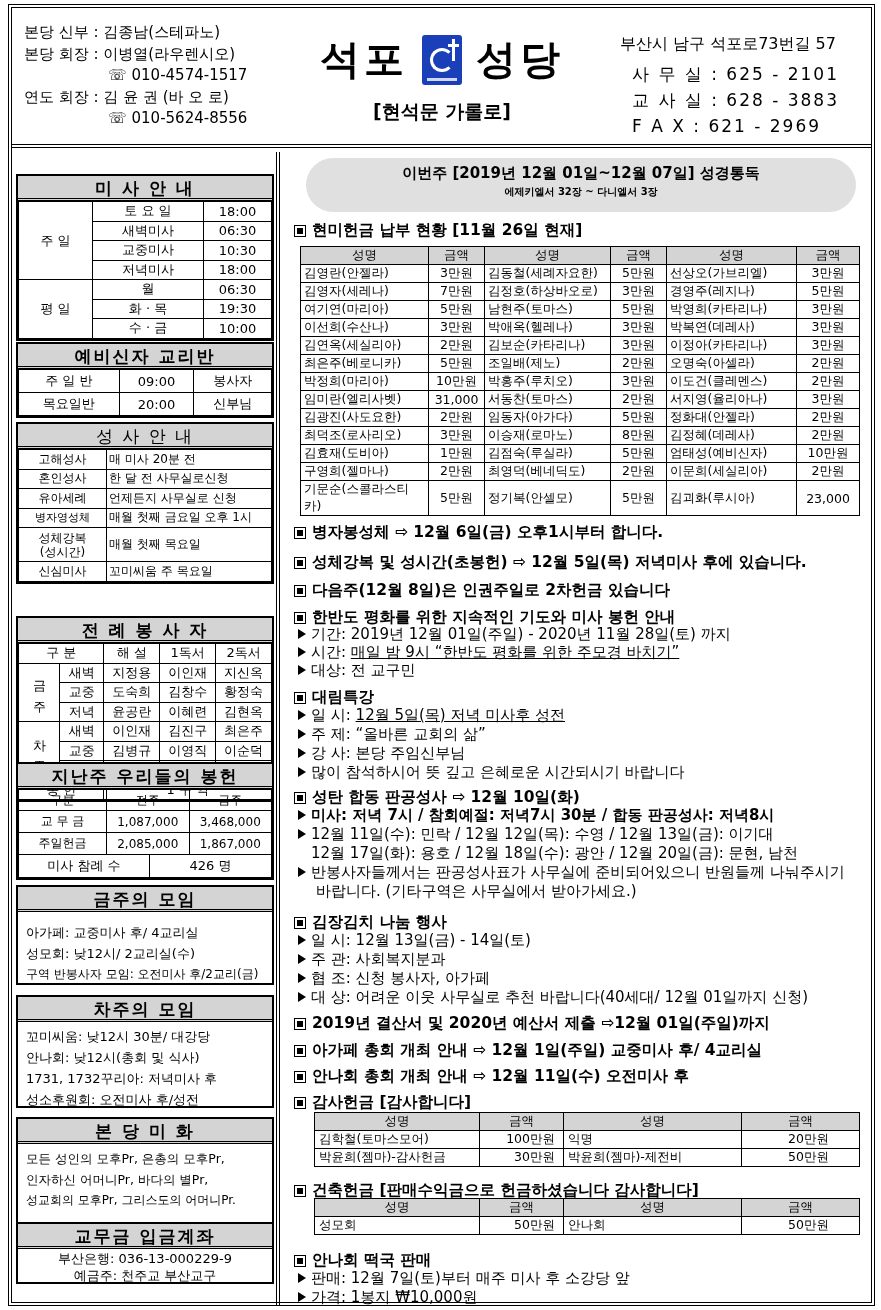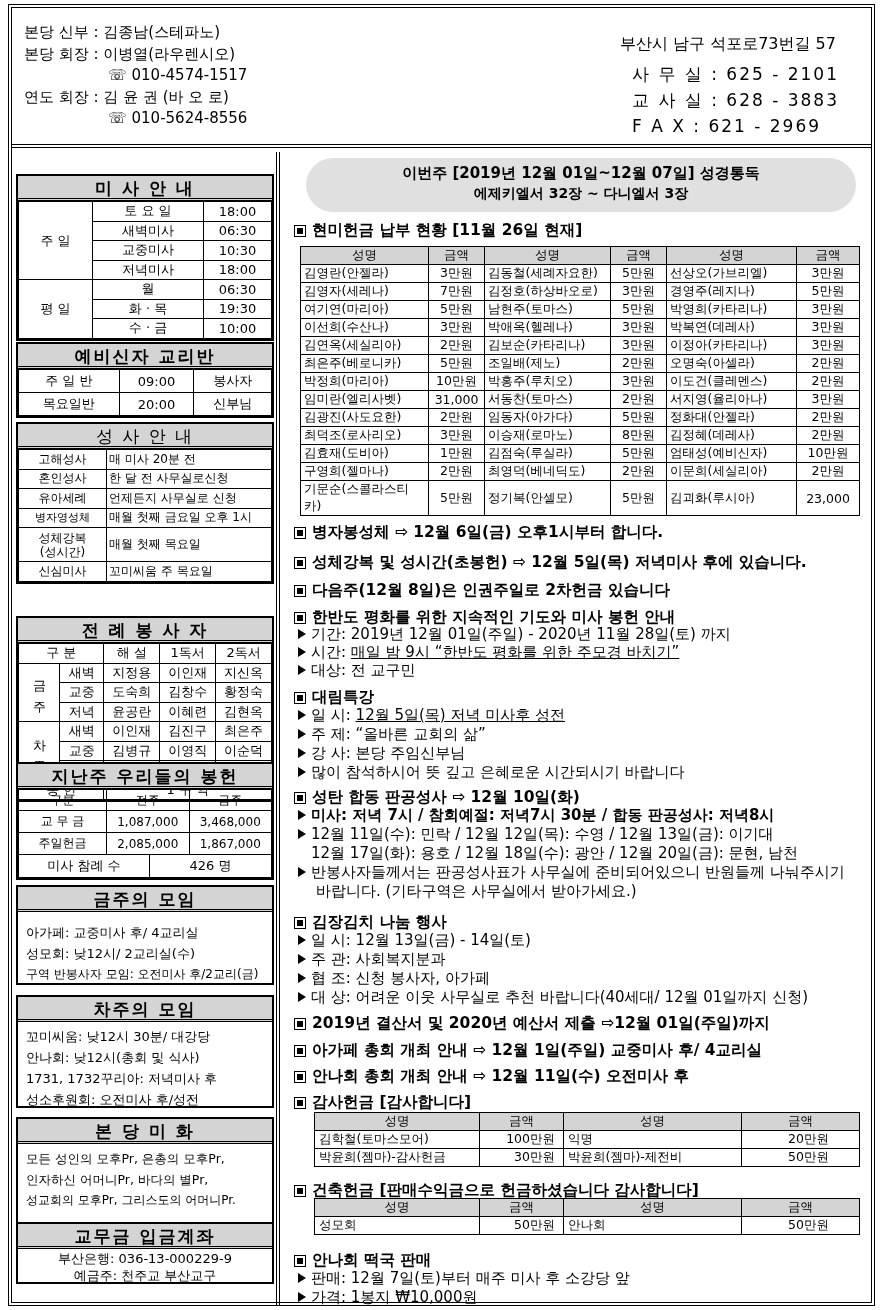--- a/index.html
+++ b/index.html
@@ -25,21 +25,21 @@
   .right { position: absolute; left: 272px; top: 144px; width: 587px; height: 1154px; }
 
   .box { position: absolute; left: 4px; width: 258px; border: 2px solid #000; }
   .box-title { background: #d4d4d4; border-bottom: 3px double #000; text-align: center; font-weight: bold; font-size: 17px; height: 25px; line-height: 24px; letter-spacing: 2px; }
   table.grid { width: 100%; border-collapse: collapse; font-size: 13px; }
   table.grid td { border: 1px solid #000; text-align: center; height: 19.5px; padding: 0 2px; }
   .box-body { font-size: 13px; padding: 8px 8px; line-height: 21px; }
 
   .bible { position: absolute; left: 22px; top: 6px; width: 550px; height: 54px; background: #e0e0e0; border-radius: 27px; text-align: center; font-weight: bold; }
   .bible .l1 { font-size: 15px; margin-top: 6px; }
-  .bible .l2 { font-size: 14px; margin-top: 2px; font-weight: bold; }
+  .bible .l2 { font-size: 10px; margin-top: 2px; font-weight: bold; }
 
   .sec { position: absolute; left: 10px; font-size: 15.5px; font-weight: bold; display: flex; align-items: center; gap: 6px; }
   .sq { display: inline-block; width: 12px; height: 12px; border: 1px solid #000; position: relative; flex-shrink: 0; }
   .sq::after { content: ""; position: absolute; left: 2px; top: 2px; width: 6px; height: 6px; background: #000; }
   .bul { position: absolute; left: 14px; font-size: 15px; line-height: 19px; }
   .bul .tri { display: inline-block; width: 0; height: 0; border-top: 5px solid transparent; border-bottom: 5px solid transparent; border-left: 8px solid #000; margin-right: 5px; vertical-align: 0px; }
   .bul.b { font-weight: bold; }
   .u { text-decoration: underline; }
 
   table.off { position: absolute; left: 16px; top: 94px; width: 560px; border-collapse: collapse; font-size: 12.5px; }
@@ -58,20 +58,33 @@
 
 <div class="page">
 
   <div class="header">
     <div class="hdr-left">
       <div>본당 신부 : 김종남(스테파노)</div>
       <div>본당 회장 : 이병열(라우렌시오)</div>
       <div class="indent">☏ 010-4574-1517</div>
       <div>연도 회장 : 김 윤 권 (바 오 로)</div>
       <div class="indent">☏ 010-5624-8556</div>
+    </div>
+    <div class="hdr-center">
+      <div class="title-row">
+        <span class="title-txt">석포</span>
+        <div class="logo">
+          <div class="ring"></div>
+            <div class="cross-v"></div>
+            <div class="cross-h"></div>
+            <div class="foot"></div>
+        </div>
+        <span class="title-txt">성당</span>
+      </div>
+      <div class="subtitle">[현석문 가롤로]</div>
     </div>
     <div class="hdr-right">
       <div class="addr">부산시 남구 석포로73번길 57</div>
       <div class="ln">사 무 실 :  625 - 2101</div>
       <div class="ln">교 사 실 :  628 - 3883</div>
       <div class="ln">F  A  X :  621 - 2969</div>
     </div>
   </div>
 
   <div class="left">

